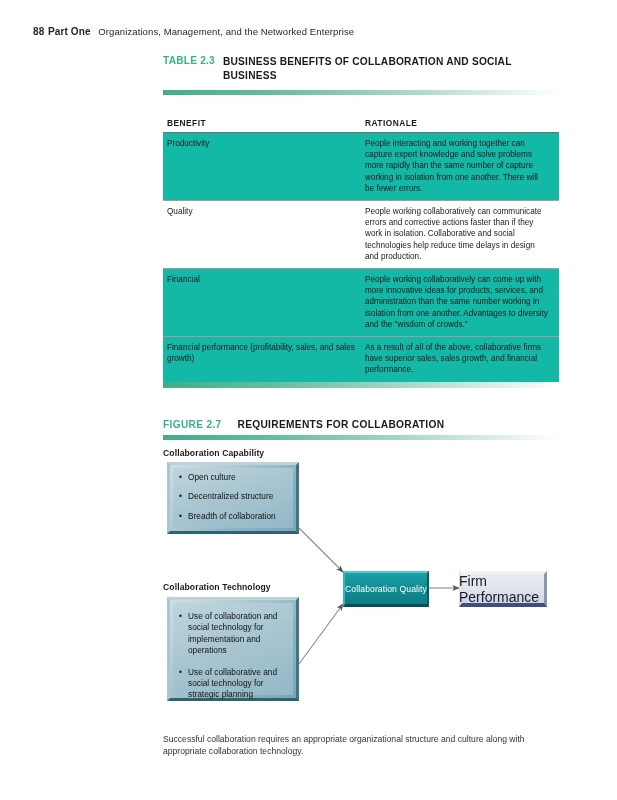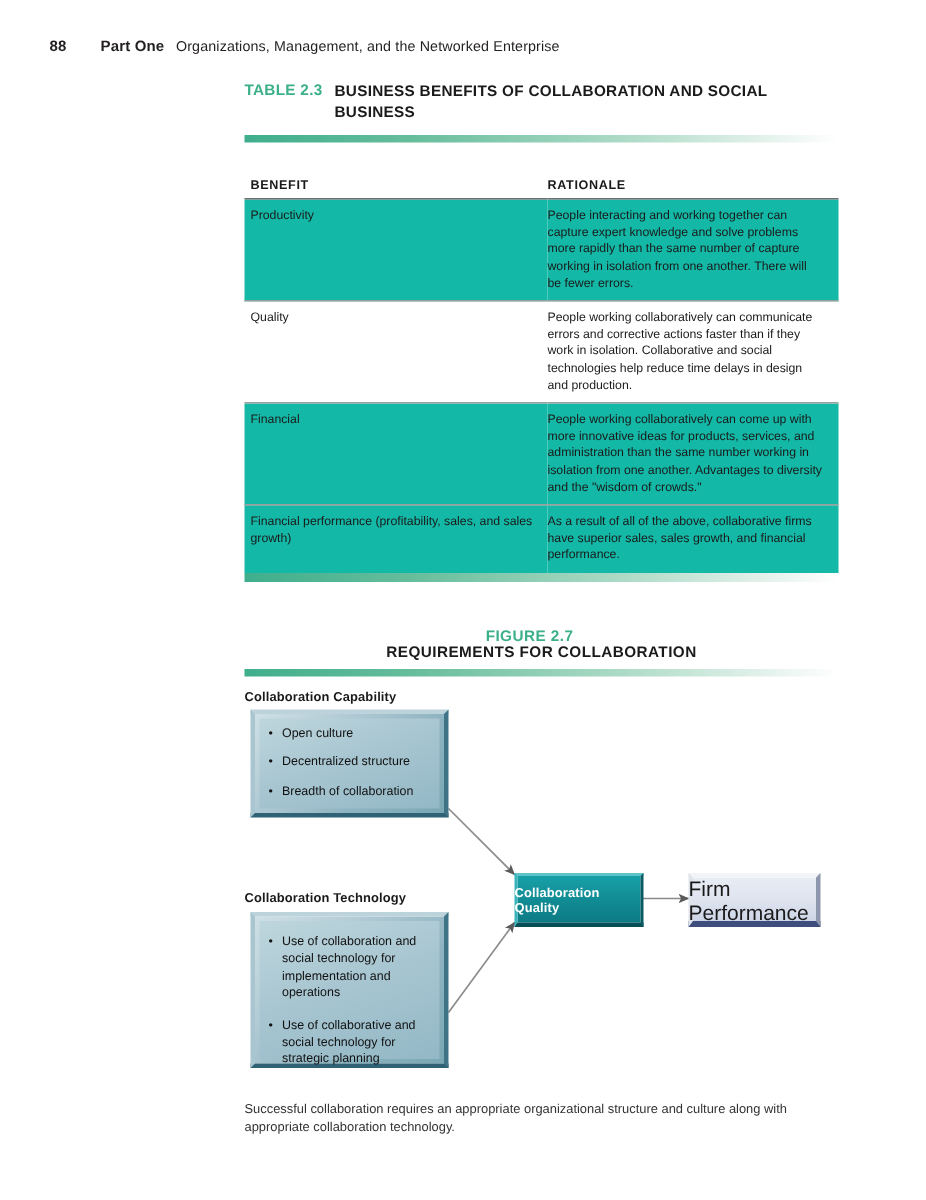--- a/index.html
+++ b/index.html
@@ -21,21 +21,21 @@
     position: absolute;
     left: 33px;
     top: 26px;
     font-size: 9.5px;
     letter-spacing: 0.1px;
     white-space: nowrap;
   }
   .running-head .folio {
     font-weight: bold;
     font-size: 10px;
-    margin-right: 20px;
+    margin-right: 1px;
   }
   .running-head .part {
     font-weight: bold;
     font-size: 10px;
     margin-right: 5px;
   }
   .running-head .part-title {
     font-size: 9.5px;
   }
 
@@ -105,26 +105,25 @@
 
   
   .figure-block {
     position: absolute;
     left: 163px;
     top: 419px;
     width: 396px;
   }
   .figure-caption {
     display: flex;
-    align-items: center;
+    align-items: flex-start;
     font-size: 10.2px;
     font-weight: bold;
     letter-spacing: 0.3px;
     margin-bottom: 5px;
-    flex-direction: column;
   }
   .figure-caption .fig-num {
     color: #3cb08a;
     margin-right: 16px;
     white-space: nowrap;
   }
   .figure-caption .fig-title { color: #1a1a1a; }
 
   
   .diagram {
@@ -201,21 +200,21 @@
     border-bottom: 3px solid #074f56;
   }
   .box-center .label {
     position: absolute;
     inset: 0;
     display: flex;
     align-items: center;
     justify-content: center;
     color: #ffffff;
     font-size: 8.6px;
-    font-weight: bold;
+    font-weight: normal;
     letter-spacing: 0.1px;
     border-radius: 15px;
   }
 
   
   .box-right { position: absolute; }
   .box-right .face {
     position: absolute;
     inset: 0;
     background: linear-gradient(180deg, #e8ecf4 0%, #dfe4ef 50%, #cdd5e6 100%);

